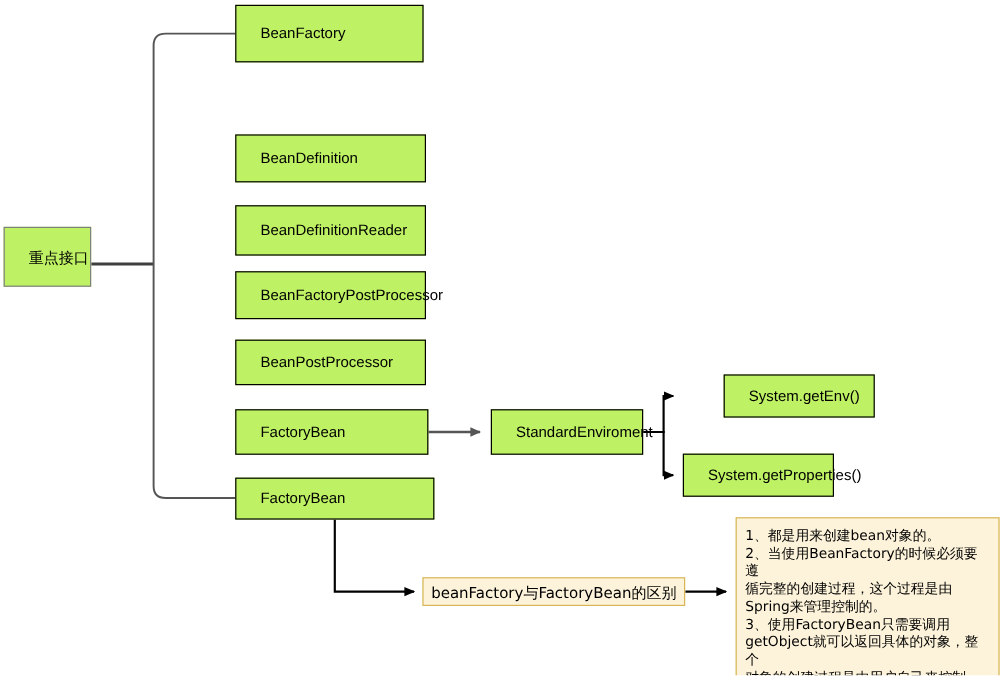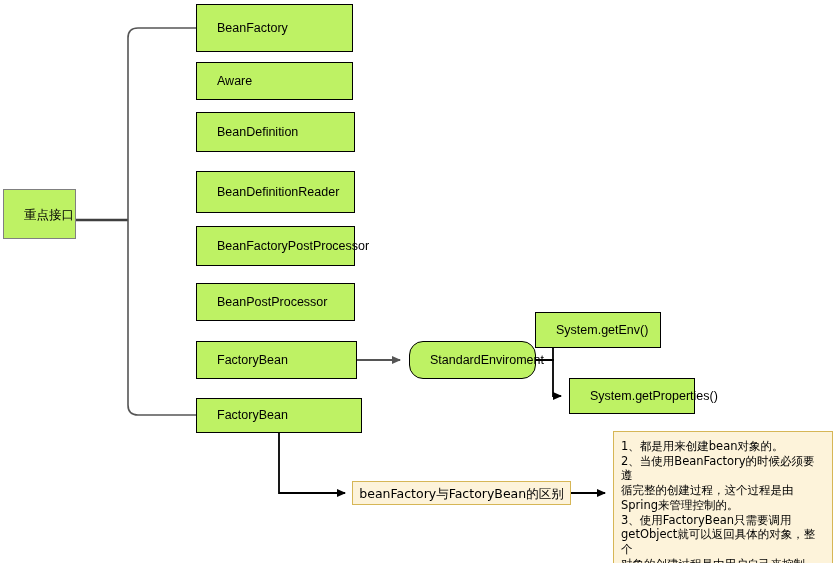--- a/index.html
+++ b/index.html
@@ -113,23 +113,20 @@
   </svg>
 
   <div class="node root cn" style="left:3px; top:189px; width:73px; height:50px;">
     <span>重点接口</span>
   </div>
 
   <div class="node" style="left:196px; top:4px; width:157px; height:48px;">
     <span>BeanFactory</span>
   </div>
 
-  <div class="node" style="left:196px; top:62px; width:157px; height:38px;">
-    <span>Aware</span>
-  </div>
 
   <div class="node" style="left:196px; top:112px; width:159px; height:40px;">
     <span>BeanDefinition</span>
   </div>
 
   <div class="node" style="left:196px; top:171px; width:159px; height:42px;">
     <span>BeanDefinitionReader</span>
   </div>
 
   <div class="node" style="left:196px; top:226px; width:159px; height:40px;">
@@ -141,25 +138,25 @@
   </div>
 
   <div class="node" style="left:196px; top:341px; width:161px; height:38px;">
     <span>FactoryBean</span>
   </div>
 
   <div class="node" style="left:196px; top:398px; width:166px; height:35px;">
     <span>FactoryBean</span>
   </div>
 
-  <div class="node" style="left:409px; top:341px; width:127px; height:38px;border-radius:14px;">
+  <div class="node" style="left:409px; top:341px; width:127px; height:38px;">
     <span>StandardEnviroment</span>
   </div>
 
-  <div class="node" style="left:535px; top:312px; width:126px; height:36px;">
+  <div class="node" style="left:603px; top:312px; width:126px; height:36px;">
     <span>System.getEnv()</span>
   </div>
 
   <div class="node" style="left:569px; top:378px; width:126px; height:36px;">
     <span>System.getProperties()</span>
   </div>
 
   <div class="node note-label cn" style="left:352px; top:481px; width:219px; height:24px;">
     <span>beanFactory与FactoryBean的区别</span>
   </div>

